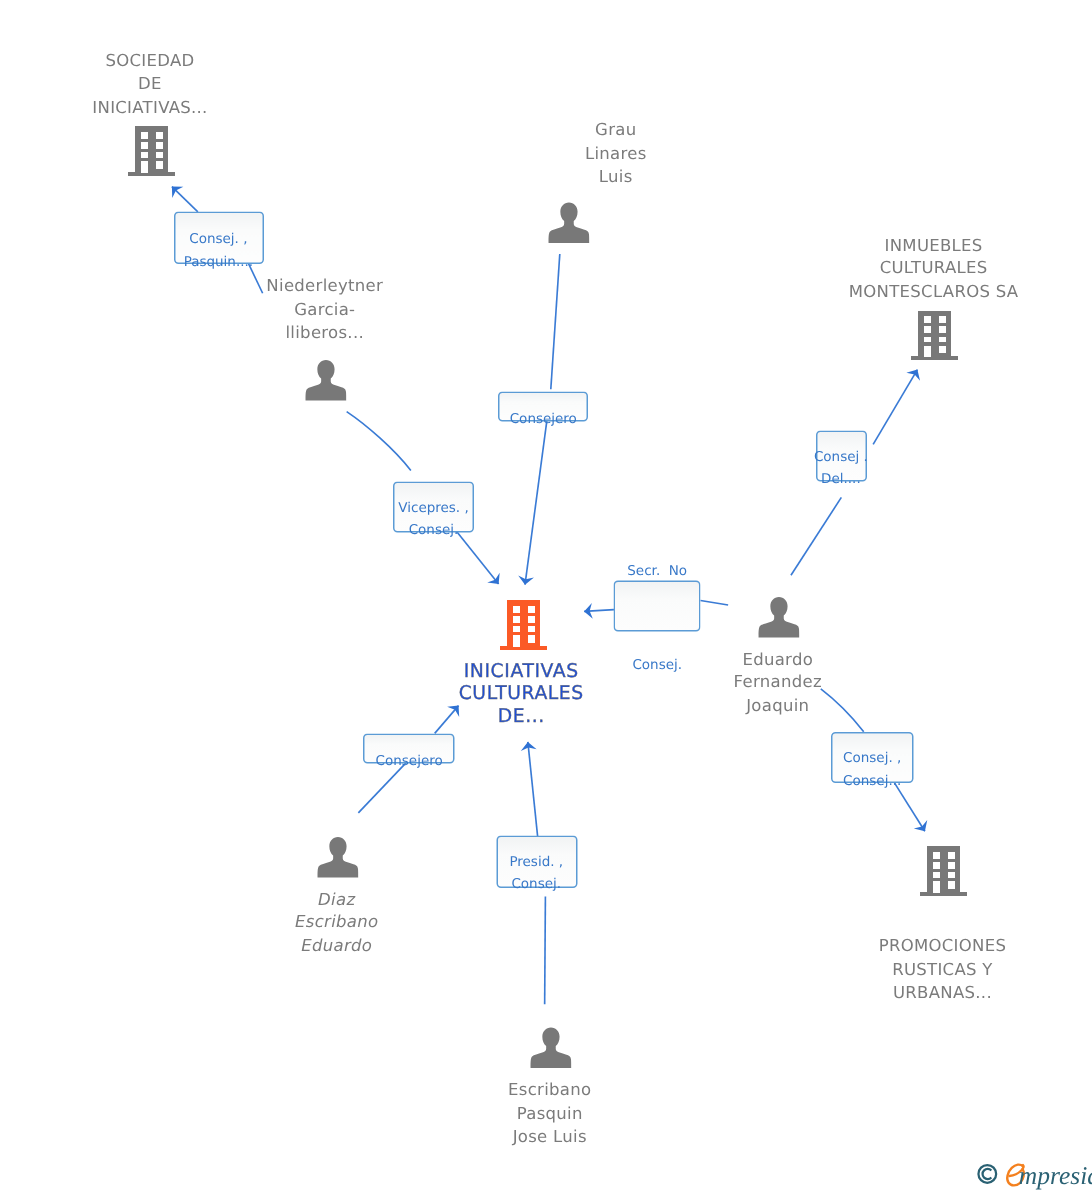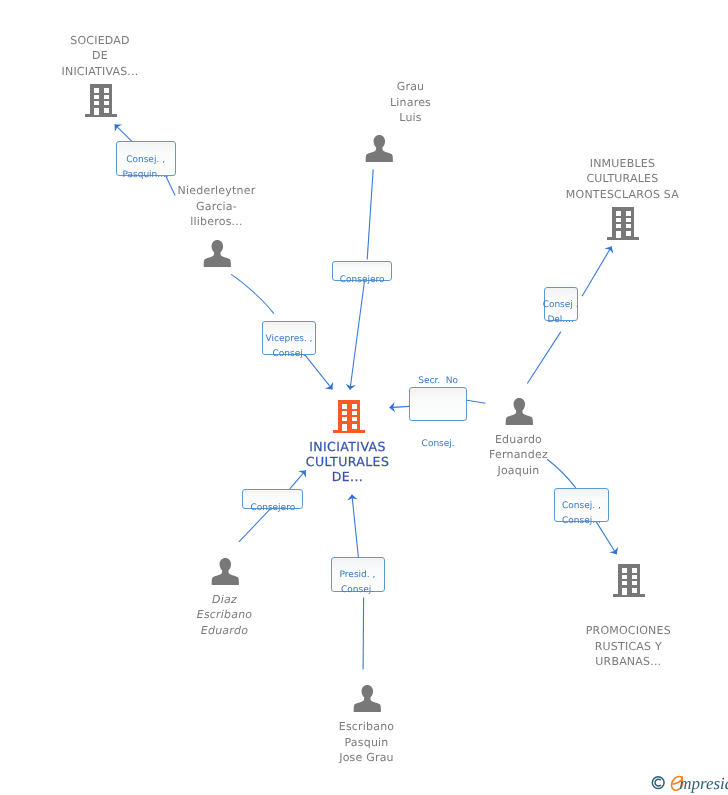--- a/index.html
+++ b/index.html
@@ -231,21 +231,21 @@
     <div class="ico" style="top:-15px;">
       <svg width="28" height="31" viewBox="0 0 28 31">
           <g fill="#787878">
         <path d="M14.3,2.0 C11.0,2.0 8.55,4.7 8.55,8.1 C8.55,10.9 9.6,13.2 11.1,14.3 L11.1,16.3 C11.1,17.5 9.9,18.2 8.5,18.7 C5.6,19.8 2.9,20.2 1.7,21.3 C0.55,22.35 0.7,26.5 0.7,29.05 L27.9,29.05 C27.9,26.5 28.05,22.35 26.9,21.3 C25.7,20.2 23.0,19.8 20.1,18.7 C18.7,18.2 17.5,17.5 17.5,16.3 L17.5,14.3 C19.0,13.2 20.05,10.9 20.05,8.1 C20.05,4.7 17.6,2.0 14.3,2.0 Z"></path>
       </g>
         </svg>
     </div>
     <div class="nlabel" style="top:21.7px;">
       <div>Escribano</div>
       <div>Pasquin</div>
-      <div>Jose Grau</div>
+      <div>Jose Luis</div>
     </div>
   </div>
 
   <div class="elabel" style="left:115.5px;top:141.3px;width:60.2px;height:34.4px;">
     <span>Consej. ,</span>
     <span>Pasquin....</span>
   </div>
   <div class="elabel" style="left:331.9px;top:261.2px;width:60.6px;height:18.6px;">
     <span>Consejero</span>
   </div>

